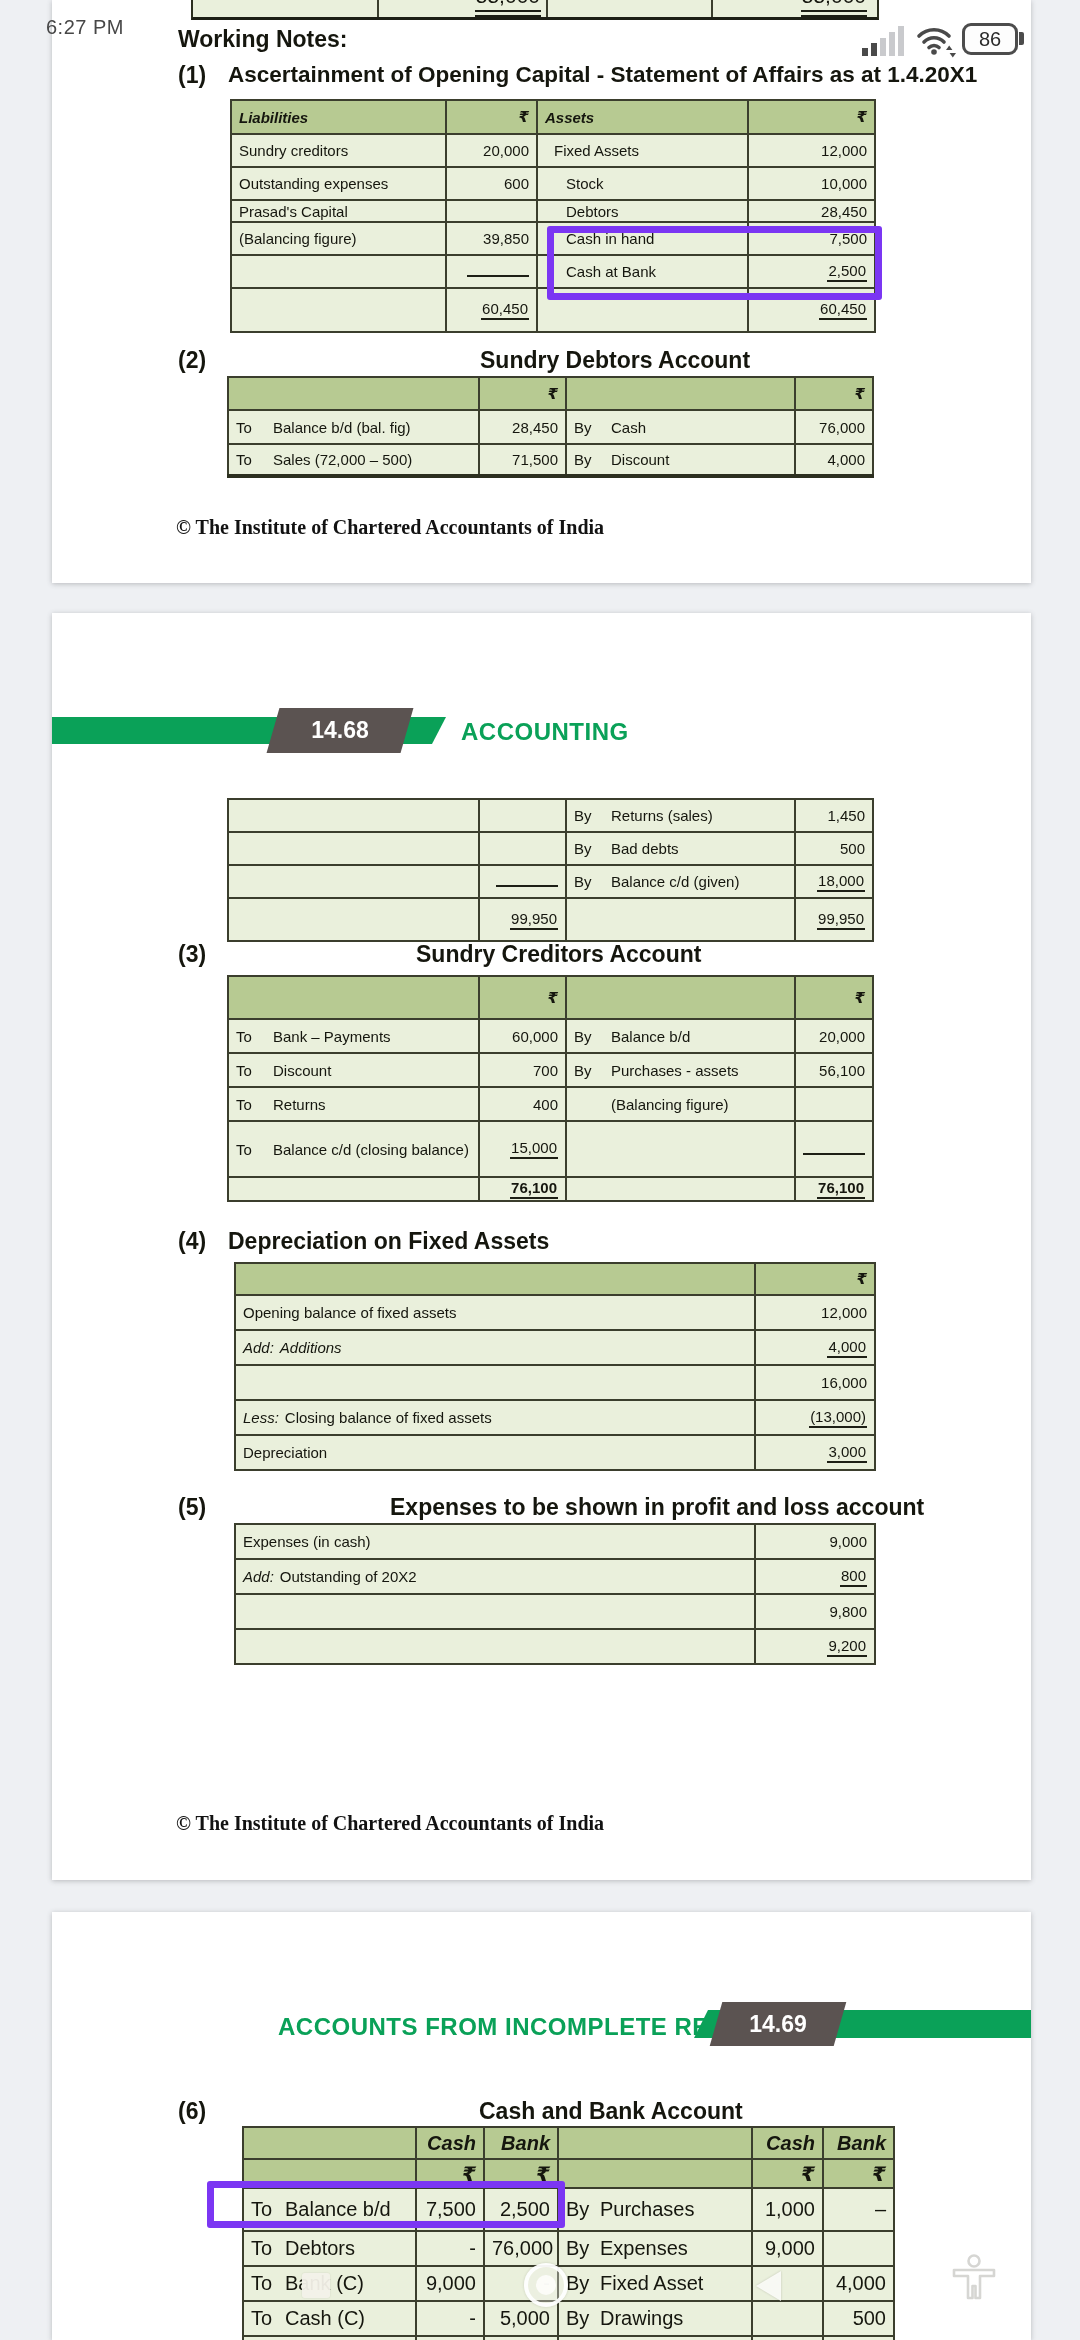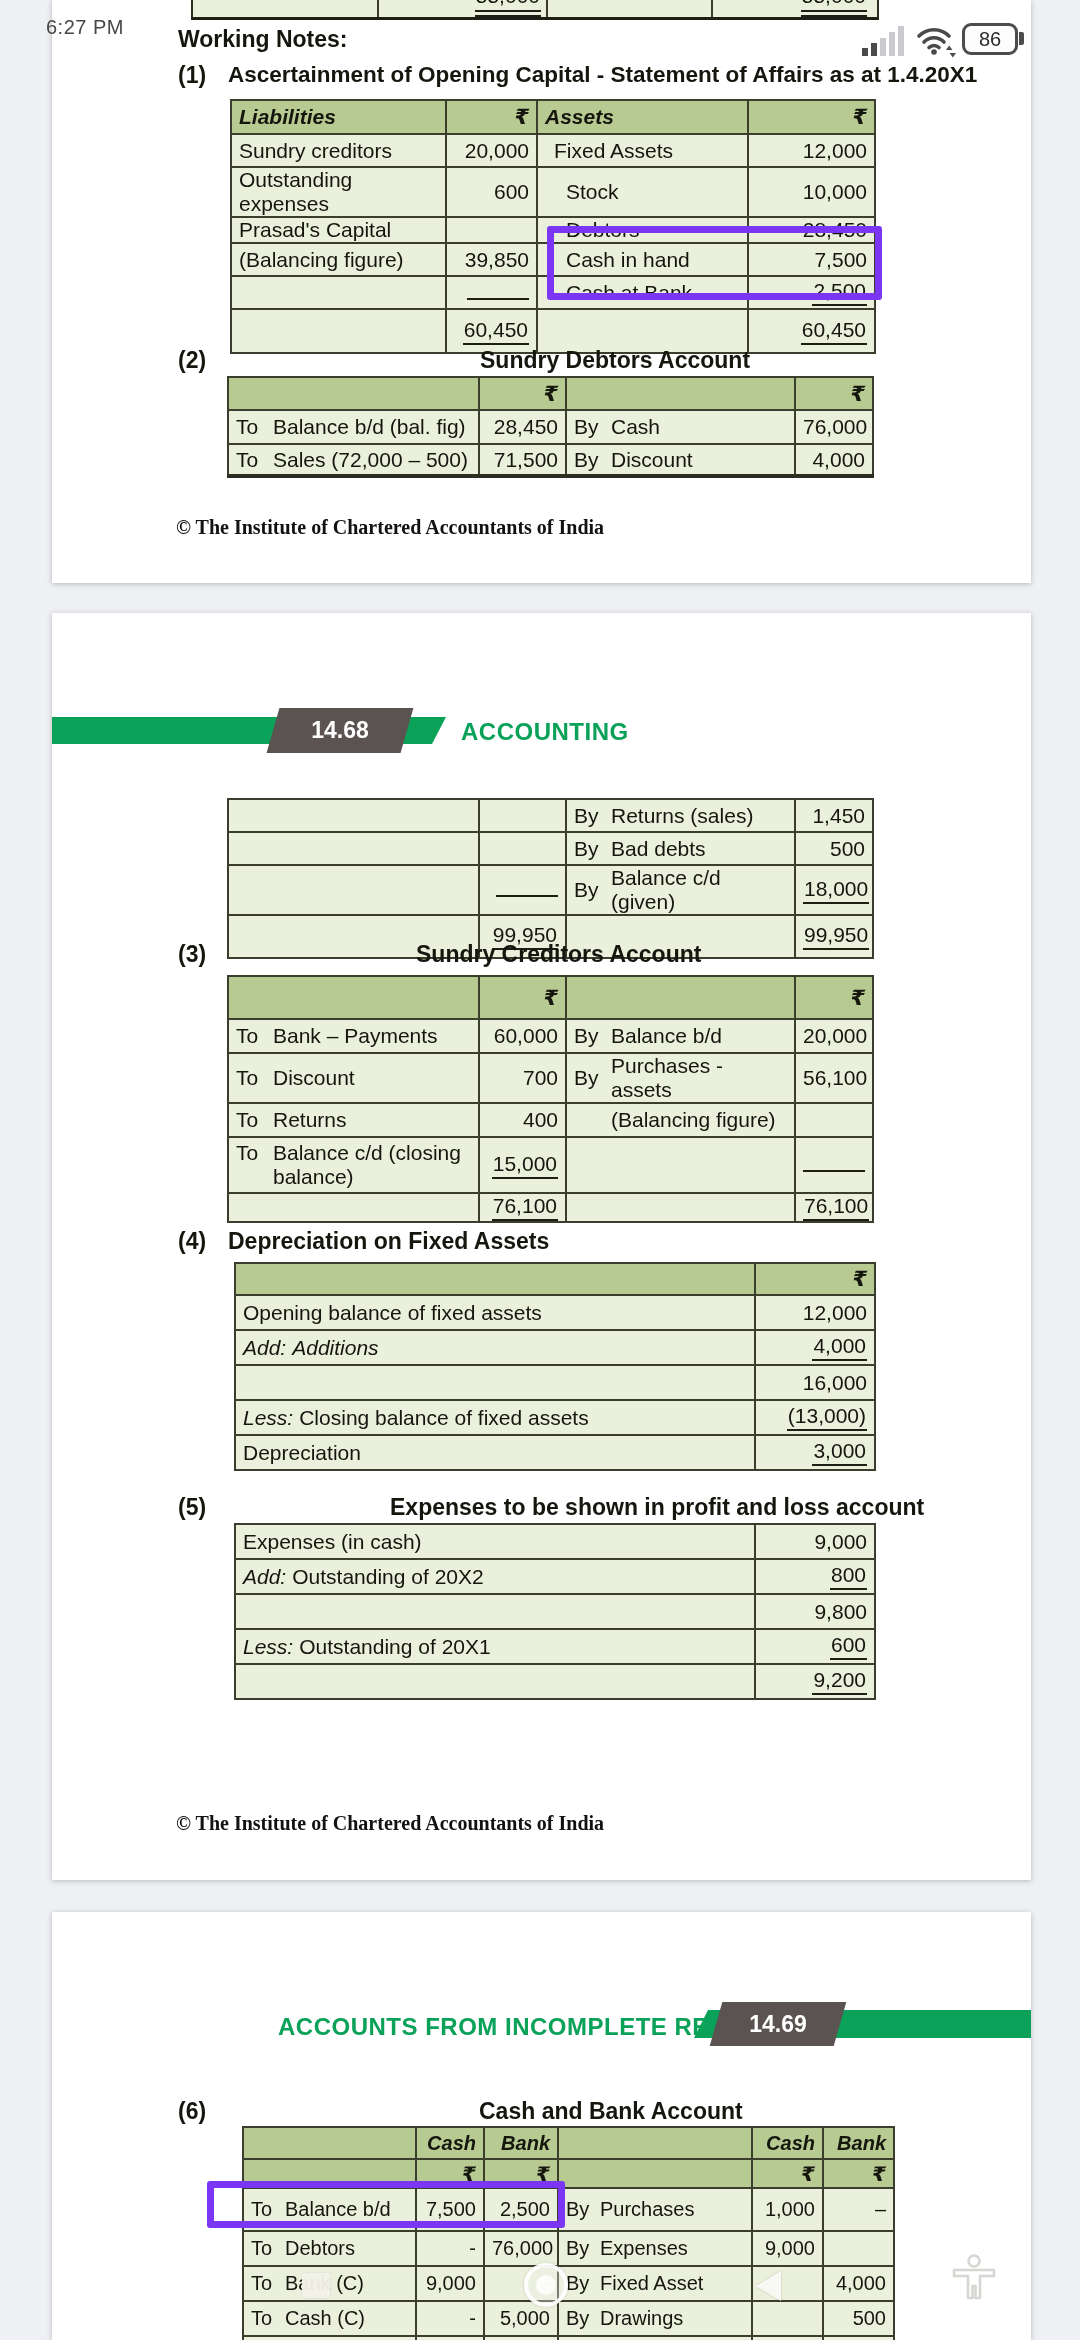--- a/index.html
+++ b/index.html
@@ -3,21 +3,21 @@
 <meta charset="utf-8">
 <style>
   html,body{margin:0;padding:0;background:#e3e5e8;}
   #canvas{position:relative;width:1080px;height:2340px;background:#eef0f3;overflow:hidden;
           font-family:"Liberation Sans","DejaVu Sans",sans-serif;color:#15160e;}
   .abs{position:absolute;}
   .pg{position:absolute;left:52px;width:979px;background:#fff;box-shadow:0 1px 5px rgba(60,64,67,.30);}
 
   
   .tbl{position:absolute;border-collapse:collapse;table-layout:fixed;background:#eaf0dc;
-       font-size:21px;color:#15160e;border:2.5px solid #2c2f1f;}
+       font-size:15px;color:#15160e;border:2.5px solid #2c2f1f;}
   .tbl td{border:2px solid #3b3e2d;padding:0 7px;vertical-align:middle;overflow:hidden;}
   .amt{text-align:right;}
   .hdr td{background:#b7ca92;font-weight:bold;font-style:italic;}
   .fx{display:flex;align-items:center;}
   .fx .pre{flex:0 0 37px;}
   .fx6 .pre{flex:0 0 34px;}
   .vt{vertical-align:top;padding-top:3px;}
   .vb{vertical-align:bottom;padding-bottom:4px;}
   .u{display:inline-block;border-bottom:2.5px solid #1d1f15;padding:0 1px 1px 1px;}
   .uu{display:inline-block;border-bottom:7px double #1d1f15;padding:0 1px 2px 1px;}
@@ -335,21 +335,21 @@
       <td class="vt">
             <div class="fx" style="align-items:flex-start;">
               <span class="pre">To</span>
               <span style="white-space:normal;">Balance c/d (closing balance)</span>
             </div>
           </td>
       <td class="amt vb"><span class="u">15,000</span></td>
       <td></td>
       <td class="amt vb"><span class="rule"></span></td>
     </tr>
-    <tr style="height:24px;">
+    <tr style="height:24px;font-weight:bold;">
       <td></td>
           <td class="amt"><span class="u">76,100</span></td>
       <td></td>
           <td class="amt"><span class="u">76,100</span></td>
     </tr>
   </tbody>
     </table>
 
   <div class="note-num" style="left:178px;top:1228px;">(4)</div>
   <div class="note-ttl" style="left:228px;top:1228px;">Depreciation on Fixed Assets</div>
@@ -400,24 +400,20 @@
           <td>Expenses (in cash)</td>
           <td class="amt">9,000</td>
         </tr>
     <tr style="height:35px;">
           <td><span class="ip">Add:</span><span>Outstanding of 20X2</span></td>
           <td class="amt"><span class="u">800</span></td>
         </tr>
     <tr style="height:35px;">
           <td></td>
           <td class="amt">9,800</td>
-        </tr>
-    <tr style="height:35px;">
-          <td><span class="ip">Less:</span><span>Outstanding of 20X1</span></td>
-          <td class="amt"><span class="u">600</span></td>
         </tr>
     <tr style="height:35px;">
           <td></td>
           <td class="amt"><span class="u">9,200</span></td>
         </tr>
   </tbody>
     </table>
 
   <div class="cpy" style="left:176px;top:1812px;">© The Institute of Chartered Accountants of India</div>
 

